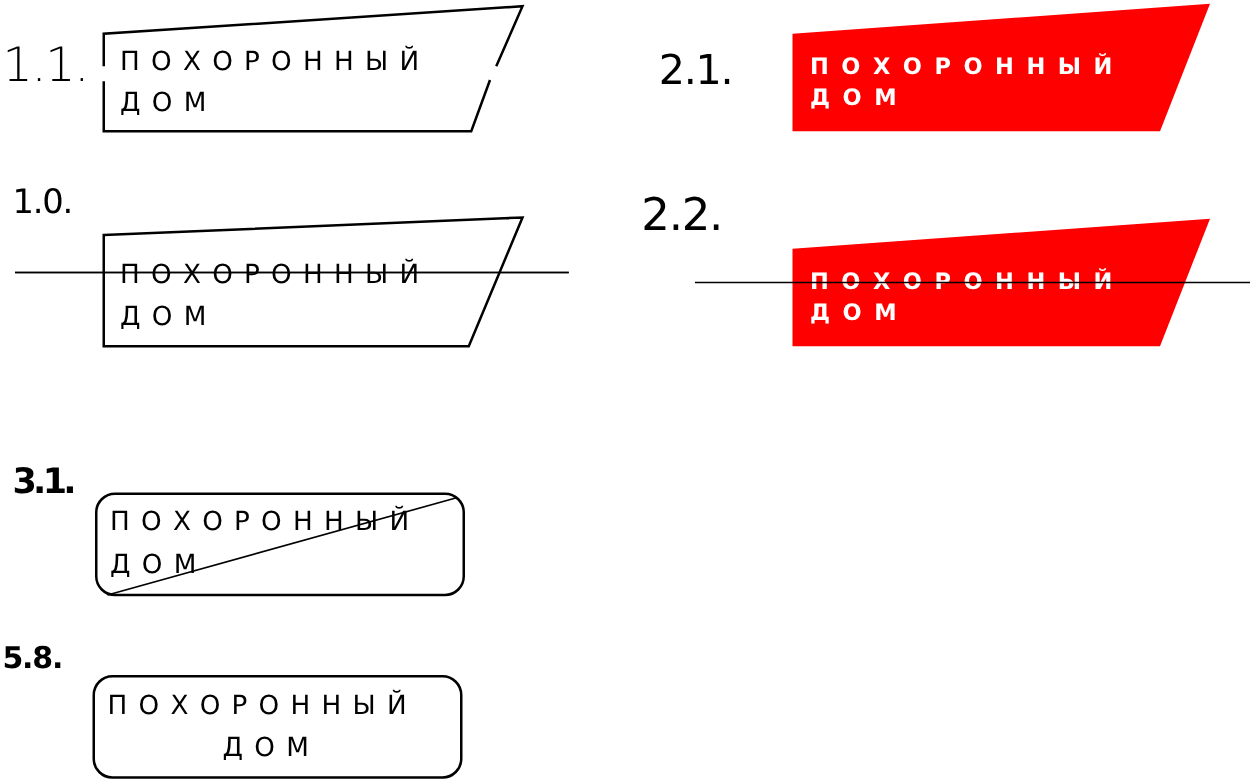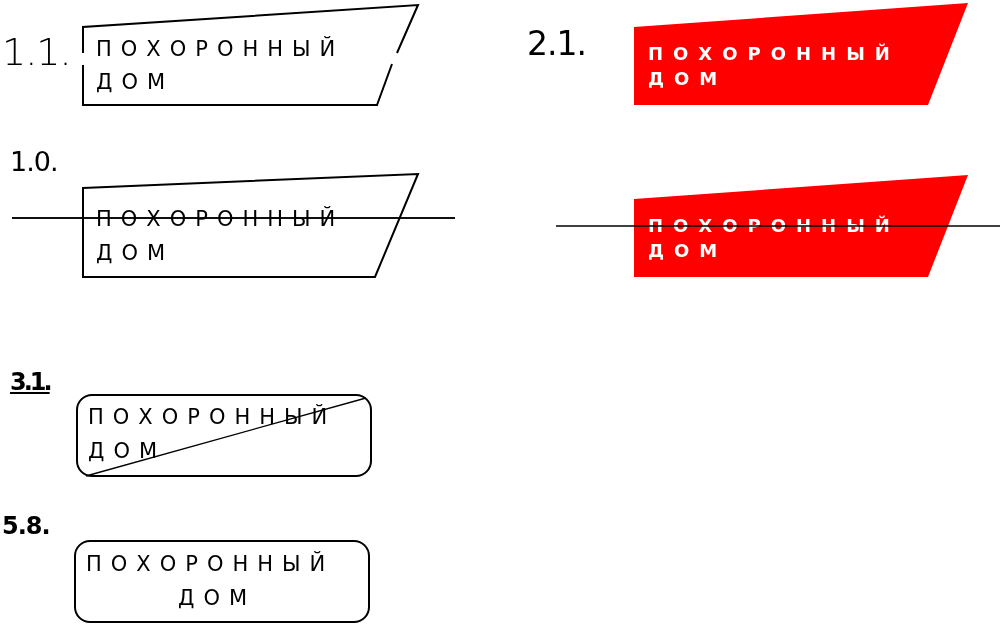--- a/index.html
+++ b/index.html
@@ -34,22 +34,23 @@
 
     <g>
       <rect x="77" y="395" width="294" height="81" rx="15" ry="15" fill="none" stroke="#000" stroke-width="2"></rect>
     </g>
 
     <rect x="75" y="541" width="294" height="81" rx="15" ry="15" fill="none" stroke="#000" stroke-width="2"></rect>
   </svg>
 
   <div class="label" style="left:2px; top:30px; font-size:38px; font-weight:300;">1.1.</div>
   <div class="label" style="left:10px; top:146px; font-size:27px;">1.0.</div>
-  <div class="label" style="left:527px; top:24px; font-size:33px;">2.1.</div>
-  <div class="label" style="left:10px; top:368px; font-size:24px; font-weight:700; letter-spacing:-3px;text-decoration:underline;">3.1.</div>
+  <div class="label" style="left:527px; top:36px; font-size:33px;">2.1.</div>
+  <div class="label" style="left:513px; top:152px; font-size:36px;">2.2.</div>
+  <div class="label" style="left:10px; top:368px; font-size:28px; font-weight:700; letter-spacing:-3px;">3.1.</div>
   <div class="label" style="left:2px; top:512px; font-size:24px; font-weight:700;">5.8.</div>
 
   <div class="logo-text thin" style="left:96px; top:39px;">ПОХОРОННЫЙ</div>
   <div class="logo-text thin" style="left:96px; top:72px;">ДОМ</div>
 
   <div class="logo-text thin" style="left:96px; top:209px;">ПОХОРОННЫЙ</div>
   <div class="logo-text thin" style="left:96px; top:243px;">ДОМ</div>
 
   <div class="logo-text bold" style="left:648px; top:45px;">ПОХОРОННЫЙ</div>
   <div class="logo-text bold" style="left:648px; top:70px;">ДОМ</div>

